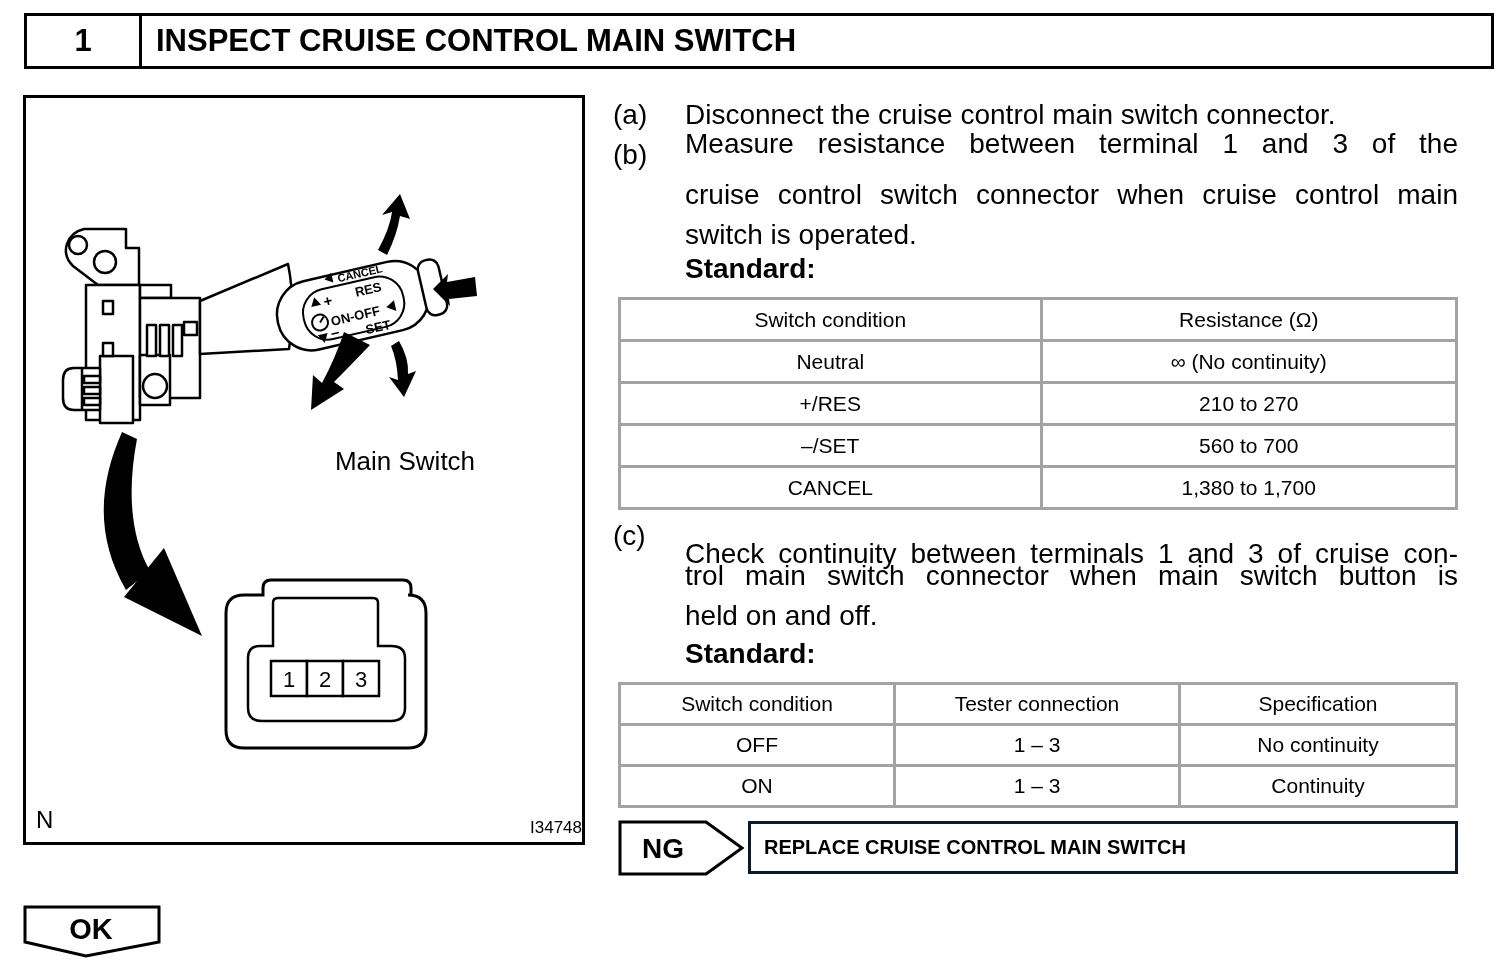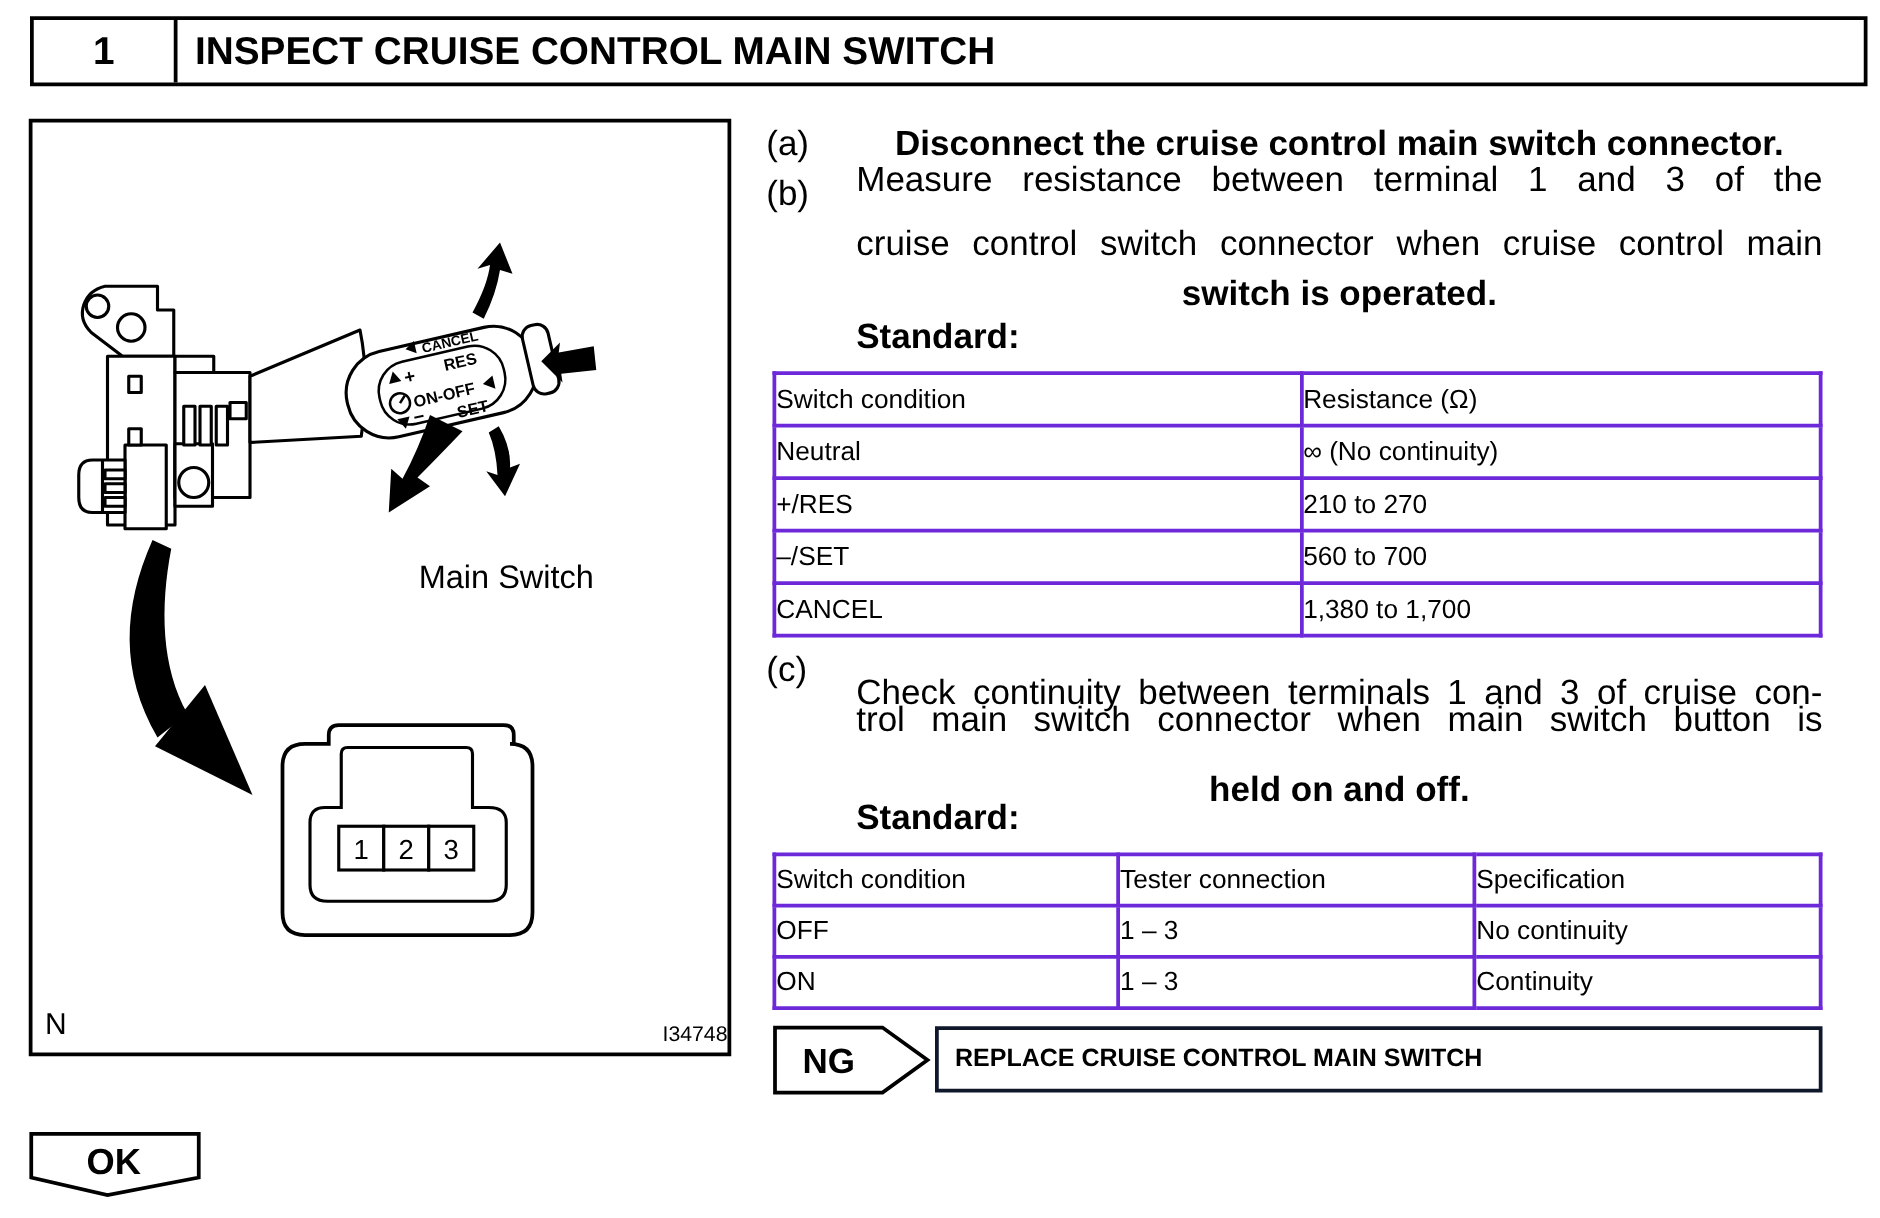--- a/index.html
+++ b/index.html
@@ -15,25 +15,25 @@
   .step-title{flex:1;display:flex;align-items:center;padding-left:14px;font-size:31px;font-weight:bold;letter-spacing:0px;border-radius:21px;}
   
   .figure-box{left:23px;top:95px;width:556px;height:744px;border:3px solid #000;}
   .fig-label{position:absolute;font-size:26px;}
   .fig-n{position:absolute;left:10px;top:708px;font-size:24px;}
   .fig-id{position:absolute;left:470px;top:720px;width:86px;text-align:right;font-size:17px;}
   
   .item-label{font-size:28px;line-height:32px;}
   .item-text{font-size:28px;line-height:32px;width:773px;}
   .jline{text-align:justify;text-align-last:justify;}
-  .nline{text-align:center;font-weight:bold;}
+  .nline{text-align:left;}
   .std{font-size:28px;font-weight:bold;}
   
   table.spec{border-collapse:collapse;table-layout:fixed;}
-  table.spec td{border:3px solid #6d28d9;text-align:left;vertical-align:middle;font-size:21px;padding:0;}
+  table.spec td{border:3px solid #a3a3a3;text-align:center;vertical-align:middle;font-size:21px;padding:0;}
   
   .replace-box{left:748px;top:821px;width:710px;height:53px;border:3px solid #0f172a;display:flex;align-items:center;
                padding-left:13px;font-size:20px;font-weight:bold;box-sizing:border-box;}
   svg text{font-family:"Liberation Sans","DejaVu Sans",sans-serif;}
 </style>
 </head>
 <body>
 
 <div class="abs step-header">
   <div class="step-num">1</div>
@@ -141,21 +141,21 @@
   <tr>
     <td>CANCEL</td>
     <td>1,380 to 1,700</td>
   </tr>
 </tbody>
   </table>
 
 <div class="abs item-label" style="left:613px;top:520px;">(c)</div>
 <div class="abs item-text jline" style="left:685px;top:538px;">Check continuity between terminals 1 and 3 of cruise con-</div>
 <div class="abs item-text jline" style="left:685px;top:560px;">trol main switch connector when main switch button is</div>
-<div class="abs item-text nline" style="left:685px;top:616px;">held on and off.</div>
+<div class="abs item-text nline" style="left:685px;top:600px;">held on and off.</div>
 <div class="abs std" style="left:685px;top:638px;">Standard:</div>
 
 <table class="abs spec" style="left:618px;top:682px;width:840px;height:126px;">
   <tbody>
       <tr>
     <td style="width:272px;">Switch condition</td>
     <td style="width:282px;">Tester connection</td>
     <td>Specification</td>
   </tr>
   <tr>

